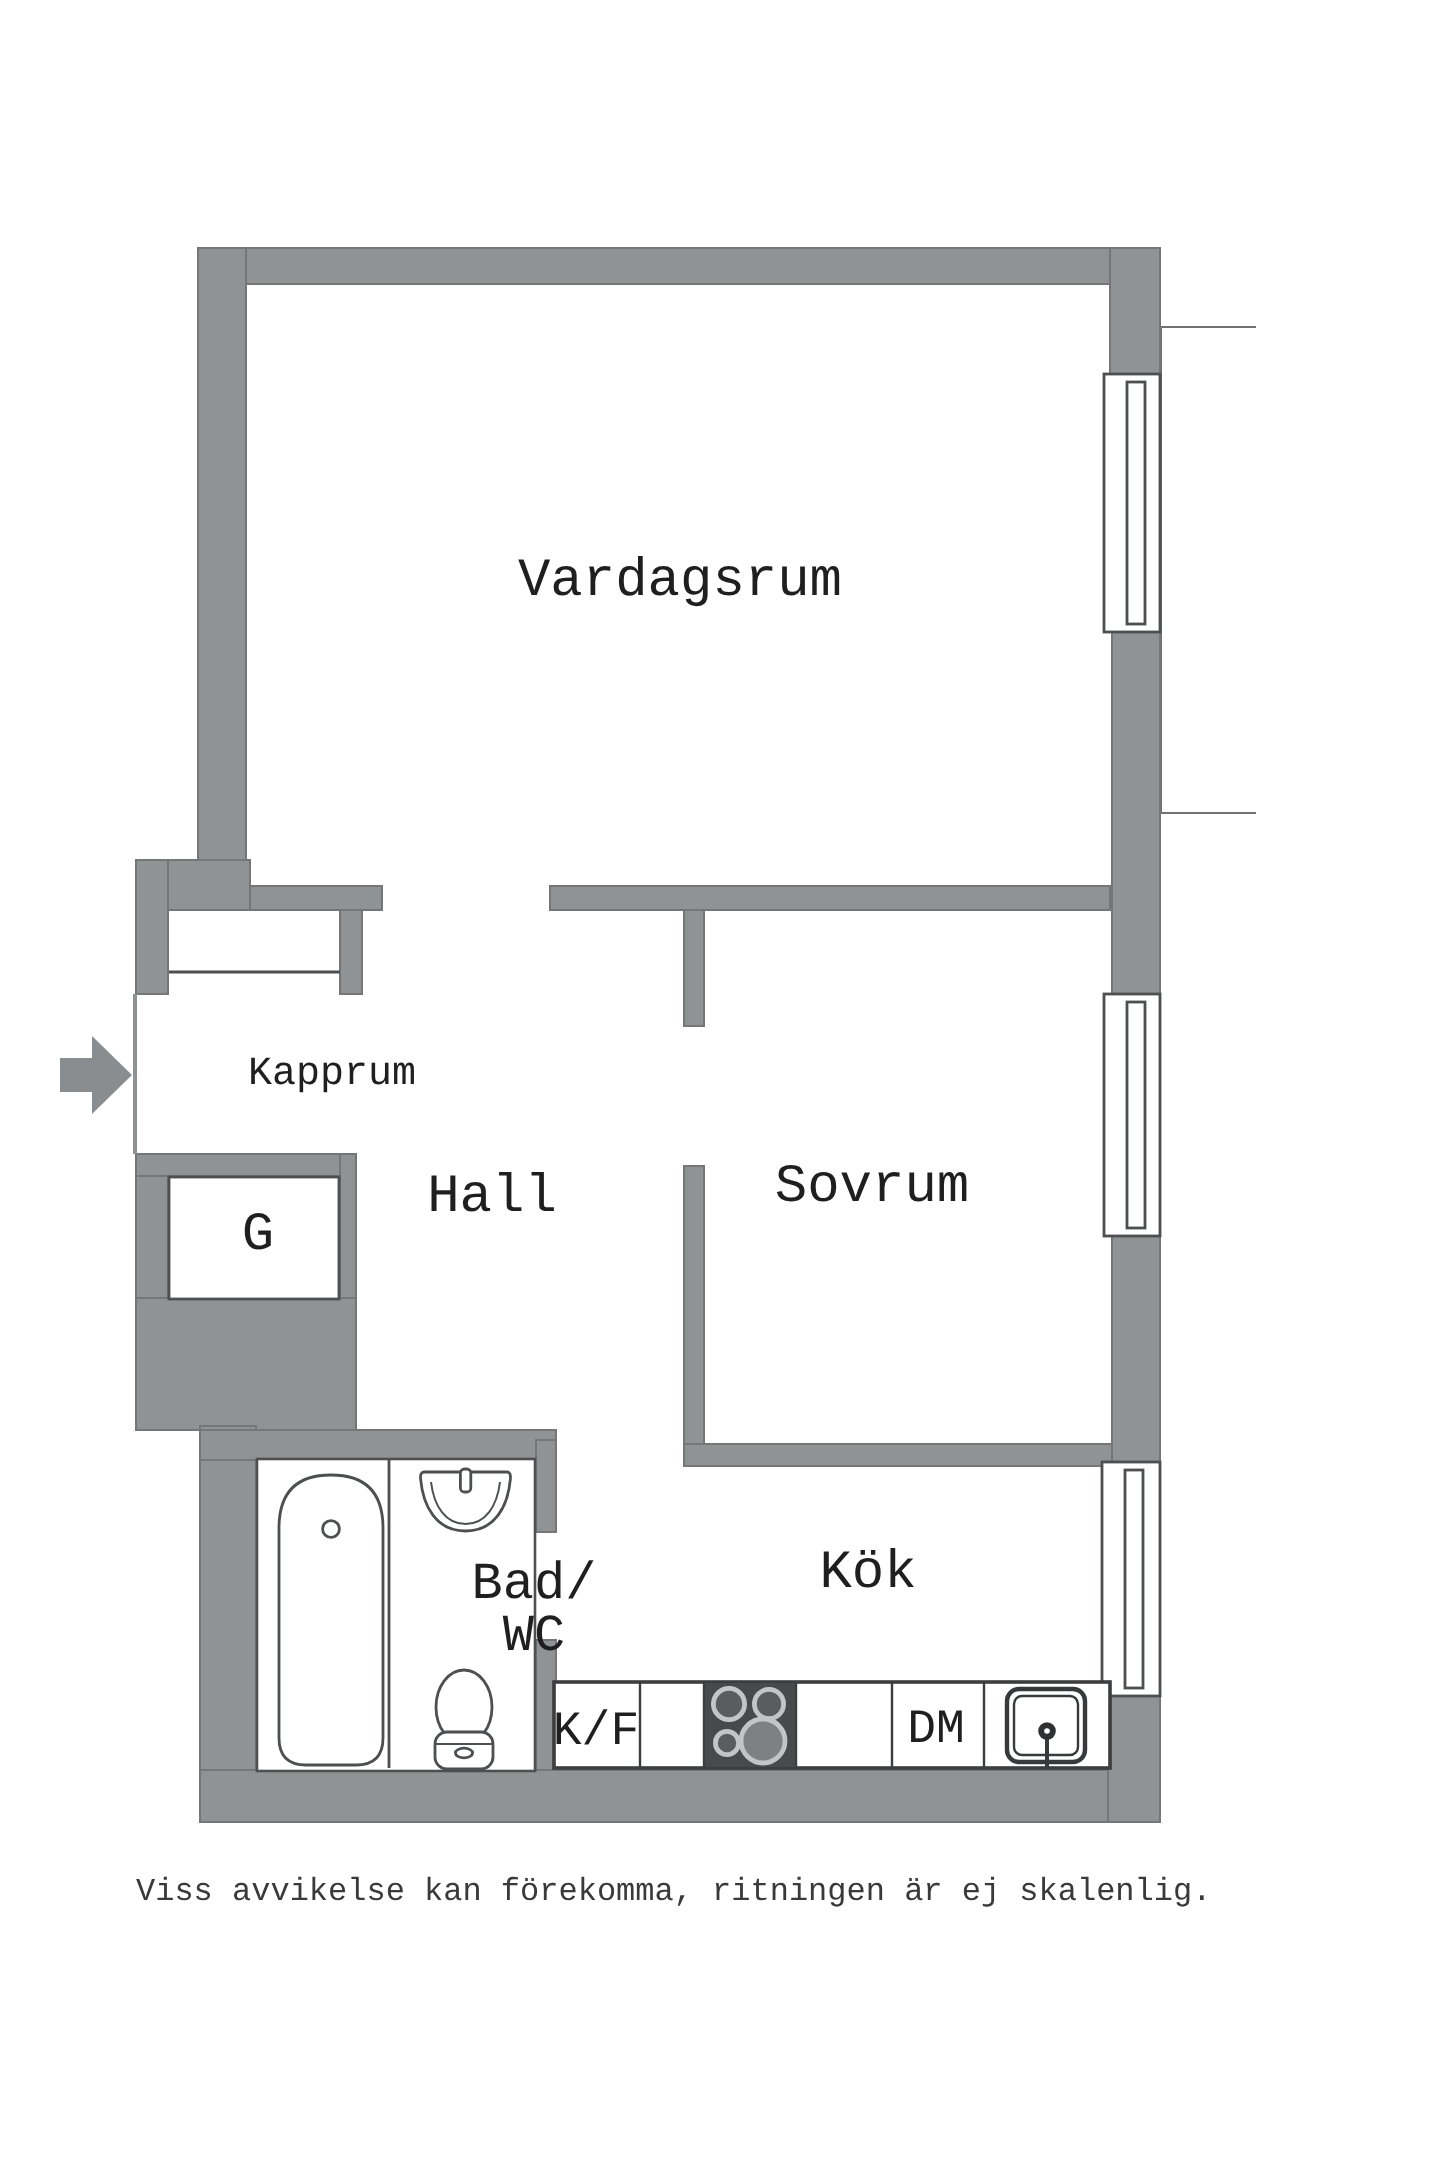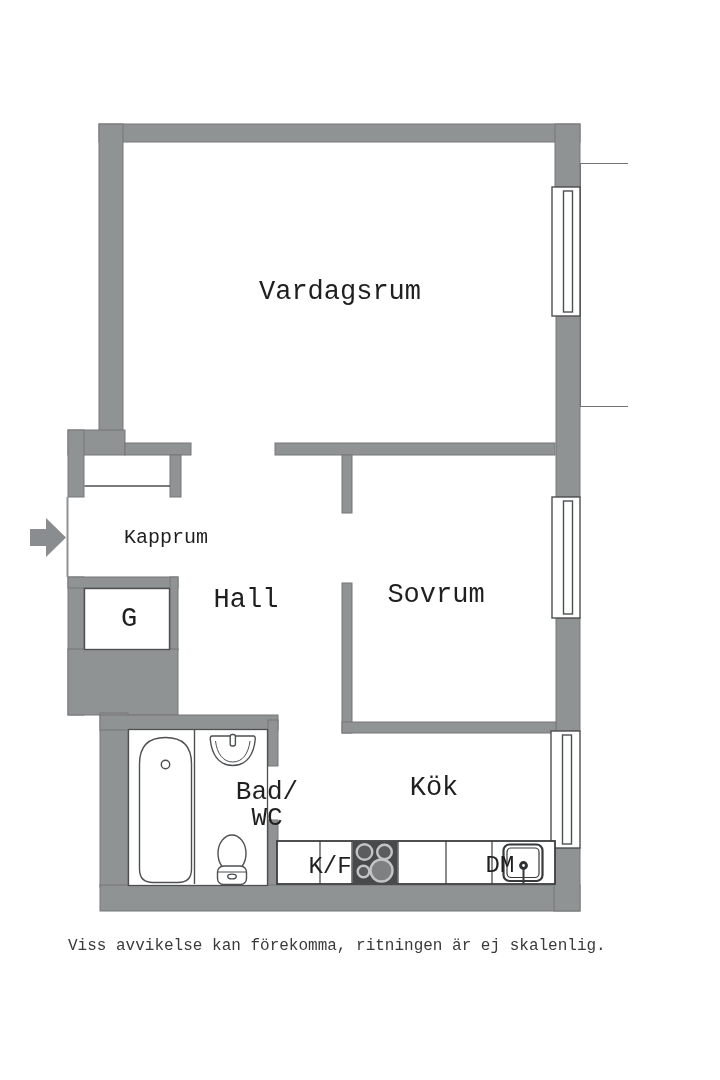--- a/index.html
+++ b/index.html
@@ -34,21 +34,21 @@
   .burner-big{stroke:var(--burner-ring);stroke-width:2.4;fill:#7e8082;}
   .lbl{
     position:absolute;
     transform:translate(-50%,-50%);
     color:var(--label-text);
     white-space:nowrap;
     line-height:1.0;
   }
   .lbl-room{font-size:27px;}
   .lbl-kapprum{font-size:20px;}
-  .lbl-small{font-size:24px;margin-left:32px;}
+  .lbl-small{font-size:24px;}
   .lbl-badwc{font-size:26px;text-align:center;line-height:26px;}
   #disclaimer{
     position:absolute;left:68px;top:937px;
     font-size:16px;color:var(--disclaimer-text);
     white-space:nowrap;
   }
 </style>
 </head>
 <body>
 

